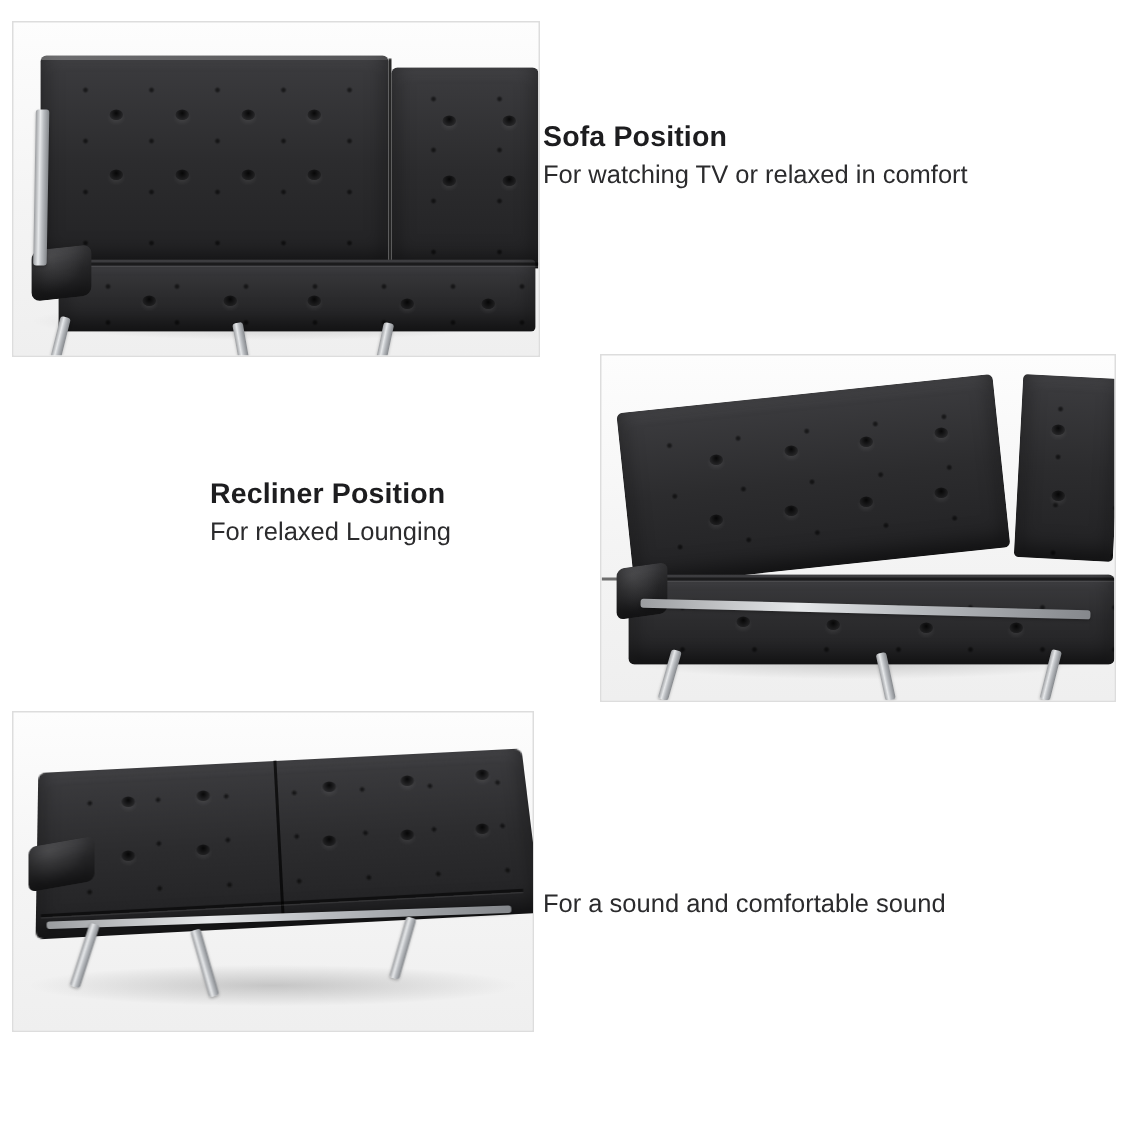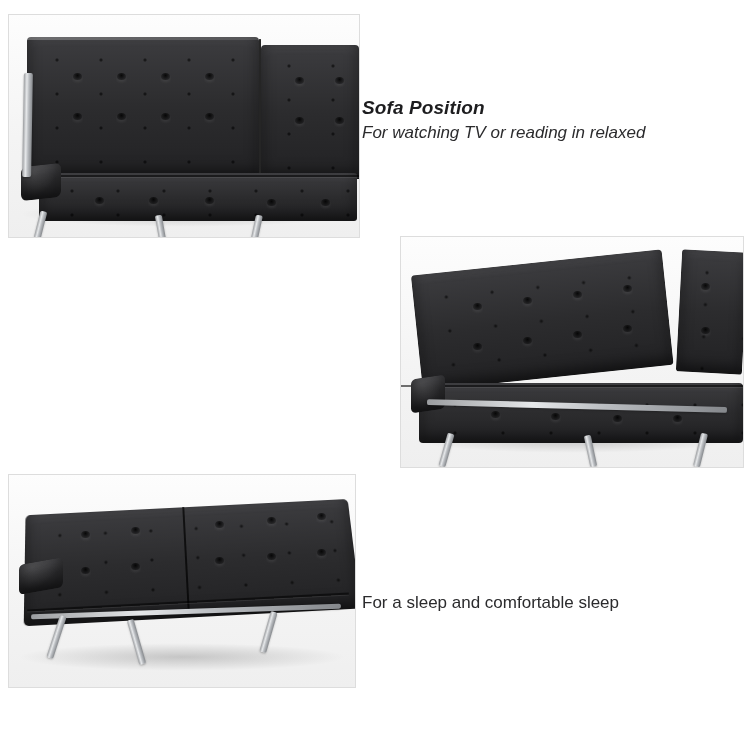--- a/index.html
+++ b/index.html
@@ -150,23 +150,23 @@
       <div class="button" style="left:326px; top:102px;"></div>
 
       <div class="button" style="left:86px;  top:182px;"></div>
       <div class="button" style="left:140px; top:182px;"></div>
       <div class="button" style="left:196px; top:182px;"></div>
       <div class="button" style="left:258px; top:184px;"></div>
       <div class="button" style="left:312px; top:184px;"></div>
     </div>
   </div>
 
-  <div class="caption" style="left:362px; top:96px; width:386px;font-style:italic;">
+  <div class="caption" style="left:362px; top:80px; width:386px;">
     <div class="title">Sofa Position</div>
-    <div class="sub">For watching TV or reading in relaxed</div>
+    <div class="sub">For watching TV or relaxed in comfort</div>
   </div>
 
   <div class="panel" style="left:400px; top:236px; width:344px; height:232px;">
     <div class="photo" aria-label="Black faux leather futon with backrest reclined partway, chrome legs">
 
       <div class="floorshadow" style="left:12px; top:190px; width:320px; height:26px;"></div>
 
       <div class="leather tufted" style="left:22px; top:38px; width:252px; height:116px; border-radius:4px; transform:rotate(-6deg); transform-origin: left bottom; background-size: 46px 34px, 100% 100%; background-position: 10px 8px, 0 0;"></div>
 
       <div class="leather tufted" style="left:278px; top:14px; width:66px; height:122px; border-radius:3px; transform:rotate(3deg); background-size: 40px 32px, 100% 100%; background-position: 6px 6px, 0 0;"></div>
@@ -194,20 +194,24 @@
       <div class="button" style="left:300px; top:46px;"></div>
       <div class="button" style="left:300px; top:90px;"></div>
 
       <div class="button" style="left:90px;  top:174px;"></div>
       <div class="button" style="left:150px; top:176px;"></div>
       <div class="button" style="left:212px; top:178px;"></div>
       <div class="button" style="left:272px; top:178px;"></div>
     </div>
   </div>
 
+  <div class="caption" style="left:140px; top:318px; width:250px;">
+    <div class="title">Recliner Position</div>
+    <div class="sub">For relaxed Lounging</div>
+  </div>
 
   <div class="panel" style="left:8px; top:474px; width:348px; height:214px;">
     <div class="photo" aria-label="Black faux leather futon folded flat into a bed with chrome legs">
 
       <div class="floorshadow" style="left:8px; top:168px; width:330px; height:28px;"></div>
 
       <div class="leather tufted" style="left:16px; top:30px; width:330px; height:112px; border-radius:5px; transform: perspective(420px) rotateX(10deg) rotate(-3deg); background-size: 46px 30px, 100% 100%; background-position: 12px 8px, 0 0;"></div>
 
       <div class="seam-v" style="left:176px; top:32px; height:104px; transform:rotate(-3deg); background:rgba(0,0,0,0.7);"></div>
 
@@ -228,17 +232,17 @@
       <div class="button" style="left:206px; top:46px;"></div>
       <div class="button" style="left:258px; top:42px;"></div>
       <div class="button" style="left:308px; top:38px;"></div>
       <div class="button" style="left:206px; top:82px;"></div>
       <div class="button" style="left:258px; top:78px;"></div>
       <div class="button" style="left:308px; top:74px;"></div>
     </div>
   </div>
 
   <div class="caption" style="left:362px; top:590px; width:386px;">
-    <div class="sub">For a sleep and comfortable sleep</div>
+    <div class="sub">For a sound and comfortable sound</div>
   </div>
 
 
 </div>
 
 </body></html>

